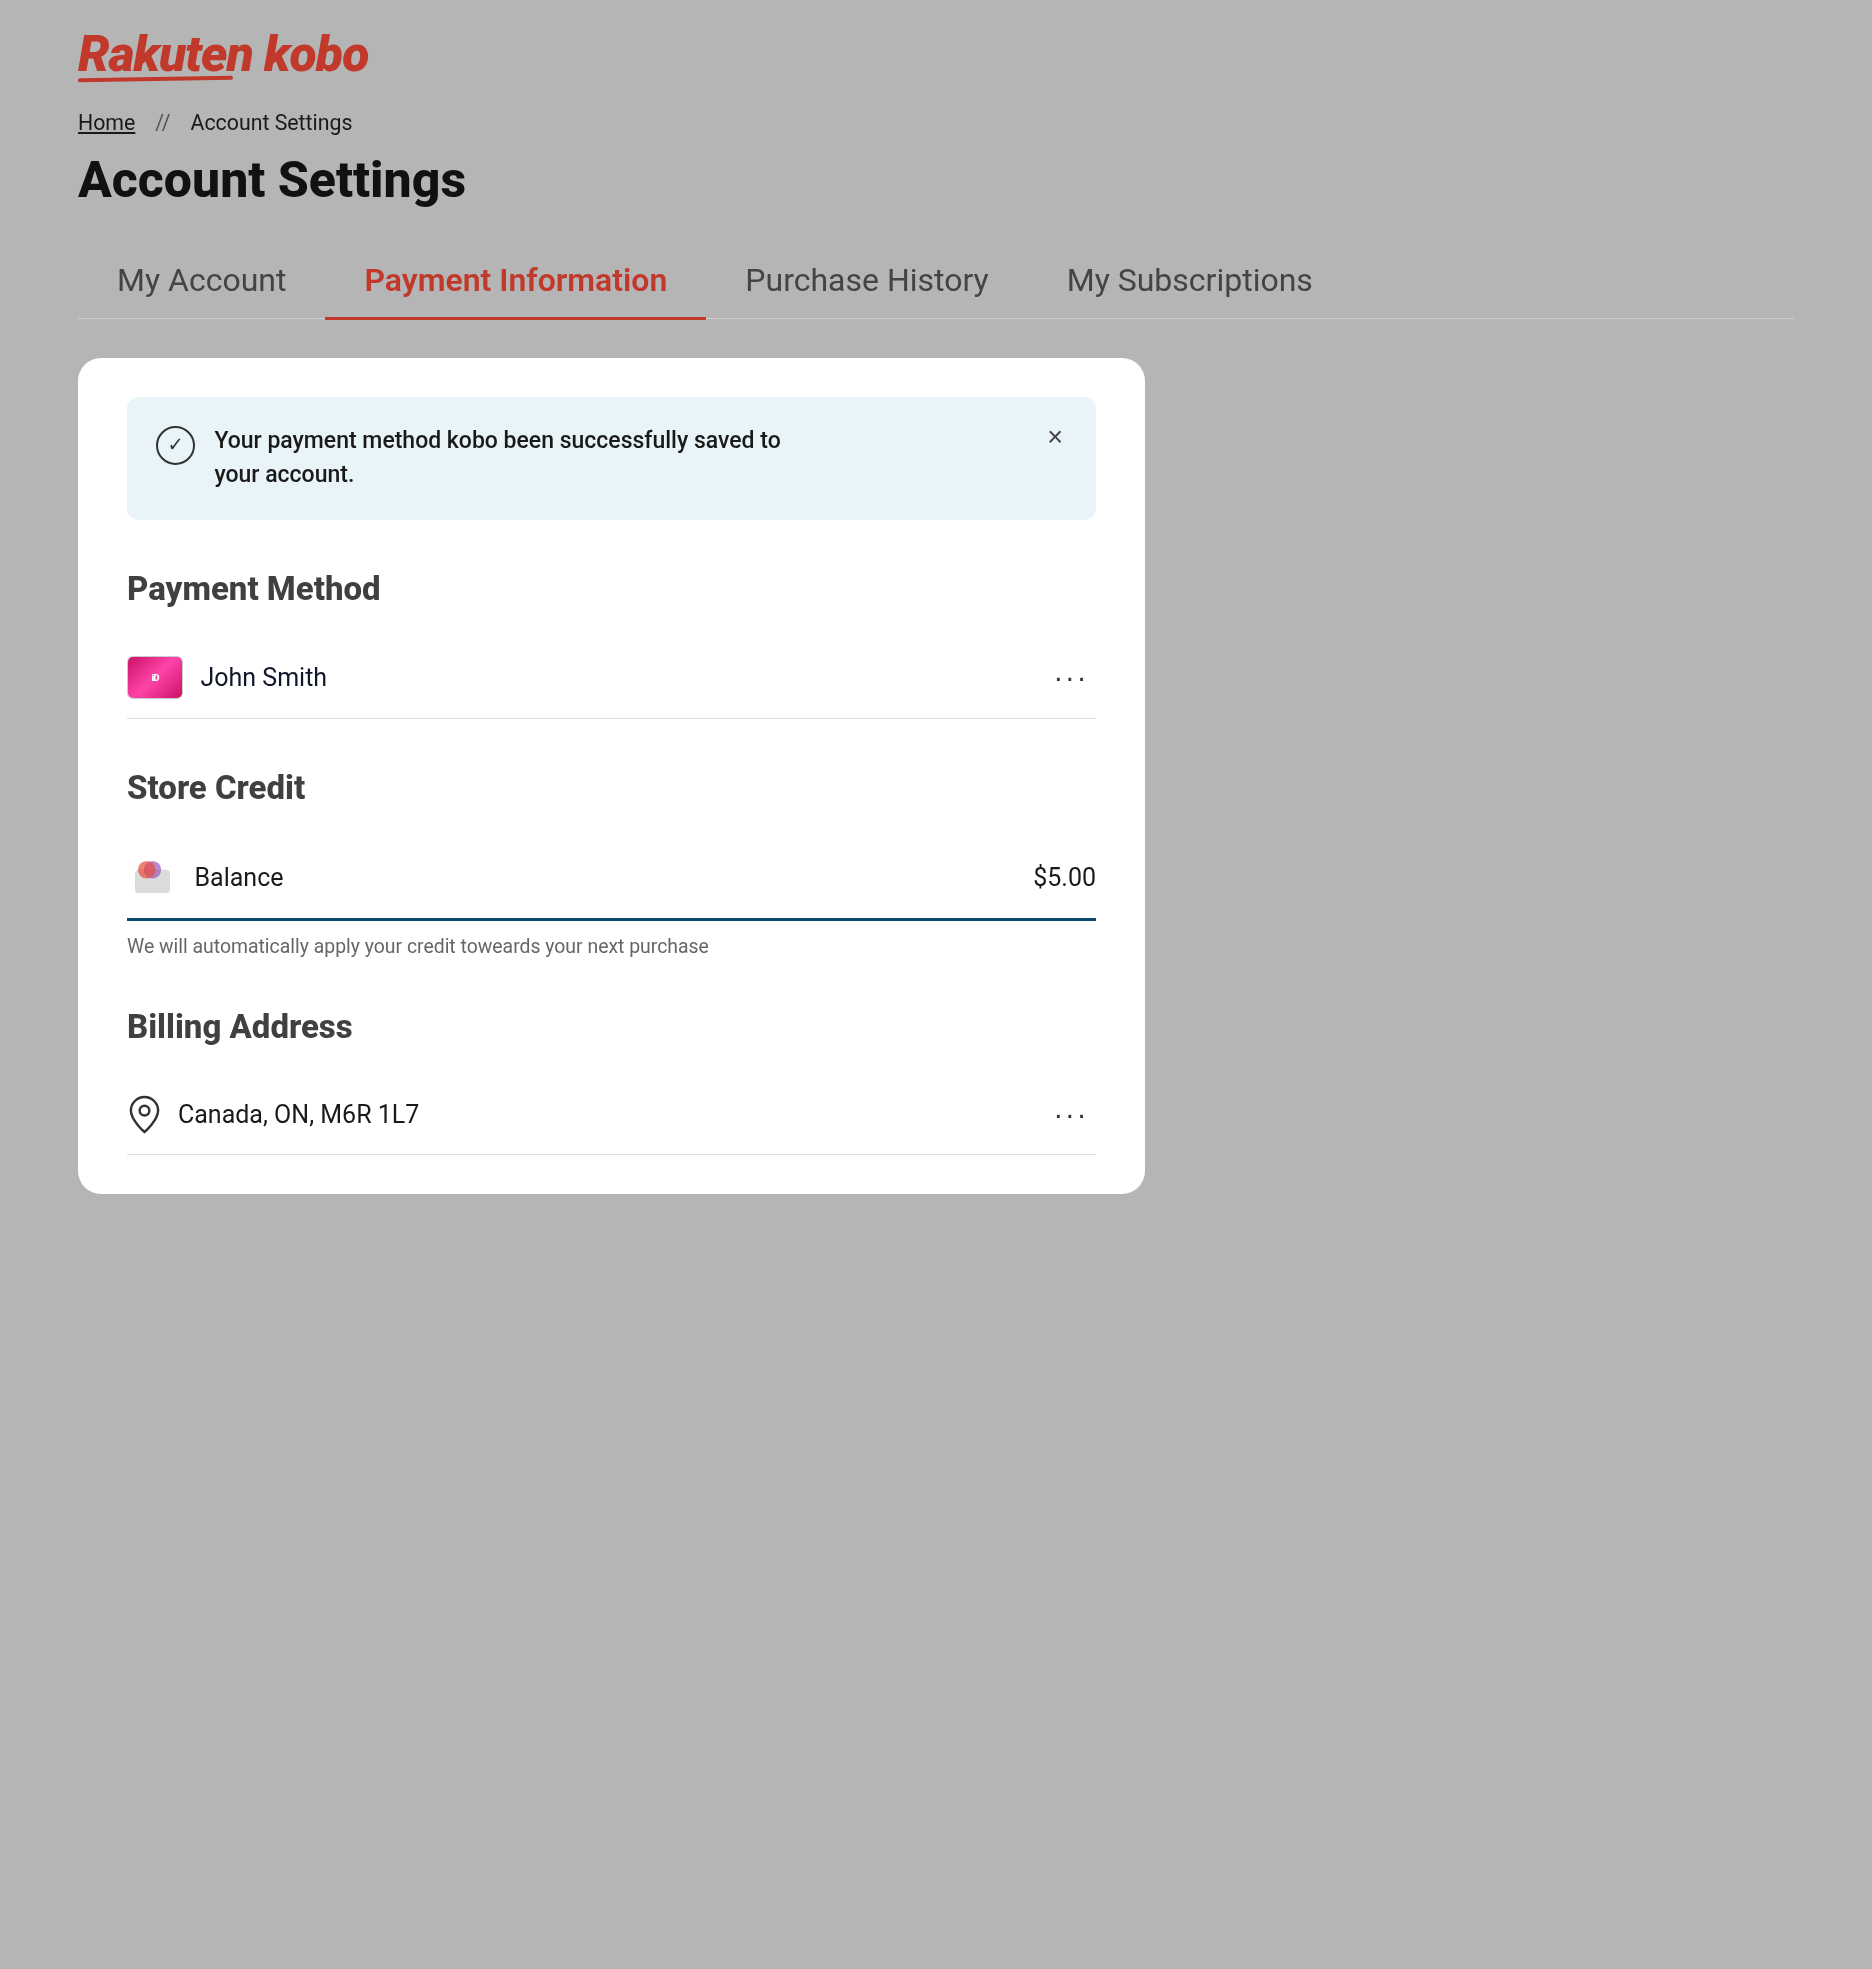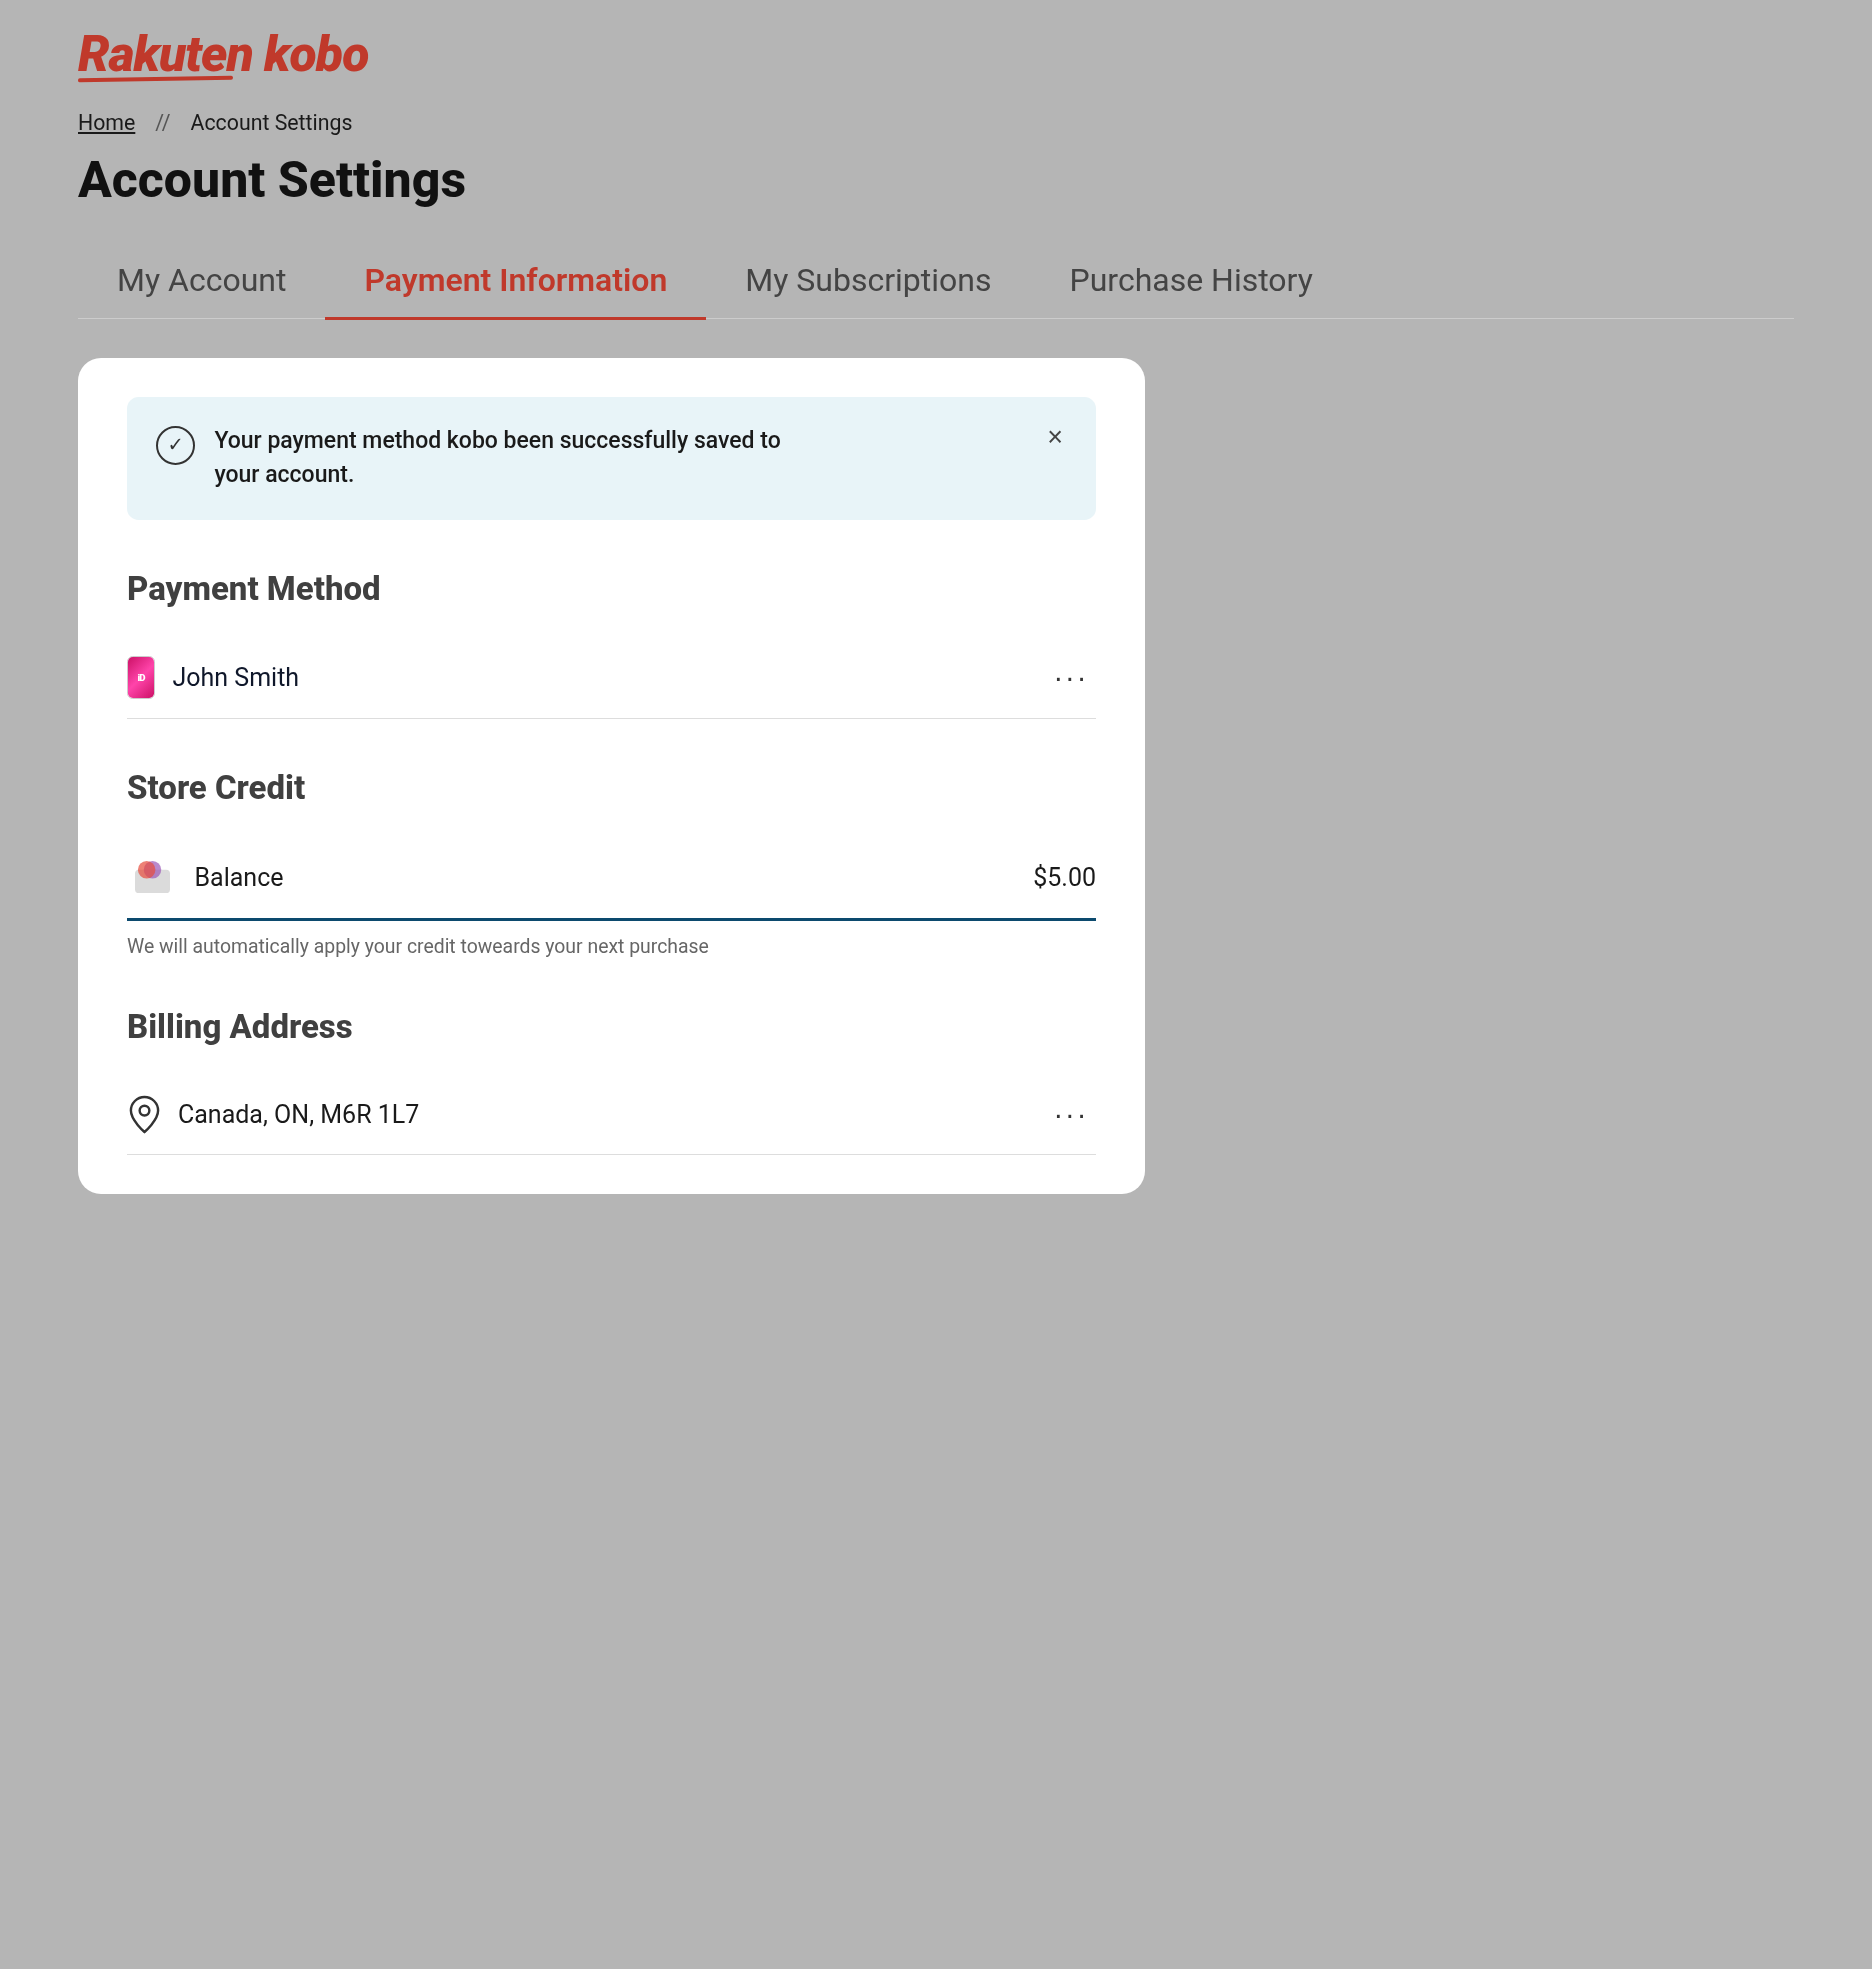--- a/index.html
+++ b/index.html
@@ -171,21 +171,21 @@
       border-bottom: 1px solid #ddd;
     }
 
     .payment-row-left {
       display: flex;
       align-items: center;
       gap: 17.5px;
     }
 
     .ideal-icon {
-      width: 28px;
+      width: 56px;
       height: 43px;
       background: #fff;
       border: 1.9px solid #ccc;
       border-radius: 5.8px;
       display: flex;
       align-items: center;
       justify-content: center;
       position: relative;
       overflow: hidden;
     }
@@ -306,22 +306,22 @@
     <span class="breadcrumb-home">Home</span>
     <span class="breadcrumb-separator">//</span>
     <span class="breadcrumb-current">Account Settings</span>
   </div>
 
   <h1 class="page-title">Account Settings</h1>
 
   <div class="tabs-container">
     <div class="tab">My Account</div>
     <div class="tab active">Payment Information</div>
+    <div class="tab">Purchase History</div>
     <div class="tab">My Subscriptions</div>
-    <div class="tab">Purchase History</div>
   </div>
 
   <div class="content-card">
 
     <div class="success-banner">
       <div class="success-banner-left">
         <div class="check-circle">
           <span class="check-mark">✓</span>
         </div>
         <span class="success-text">Your payment method kobo been successfully saved to your account.</span>

